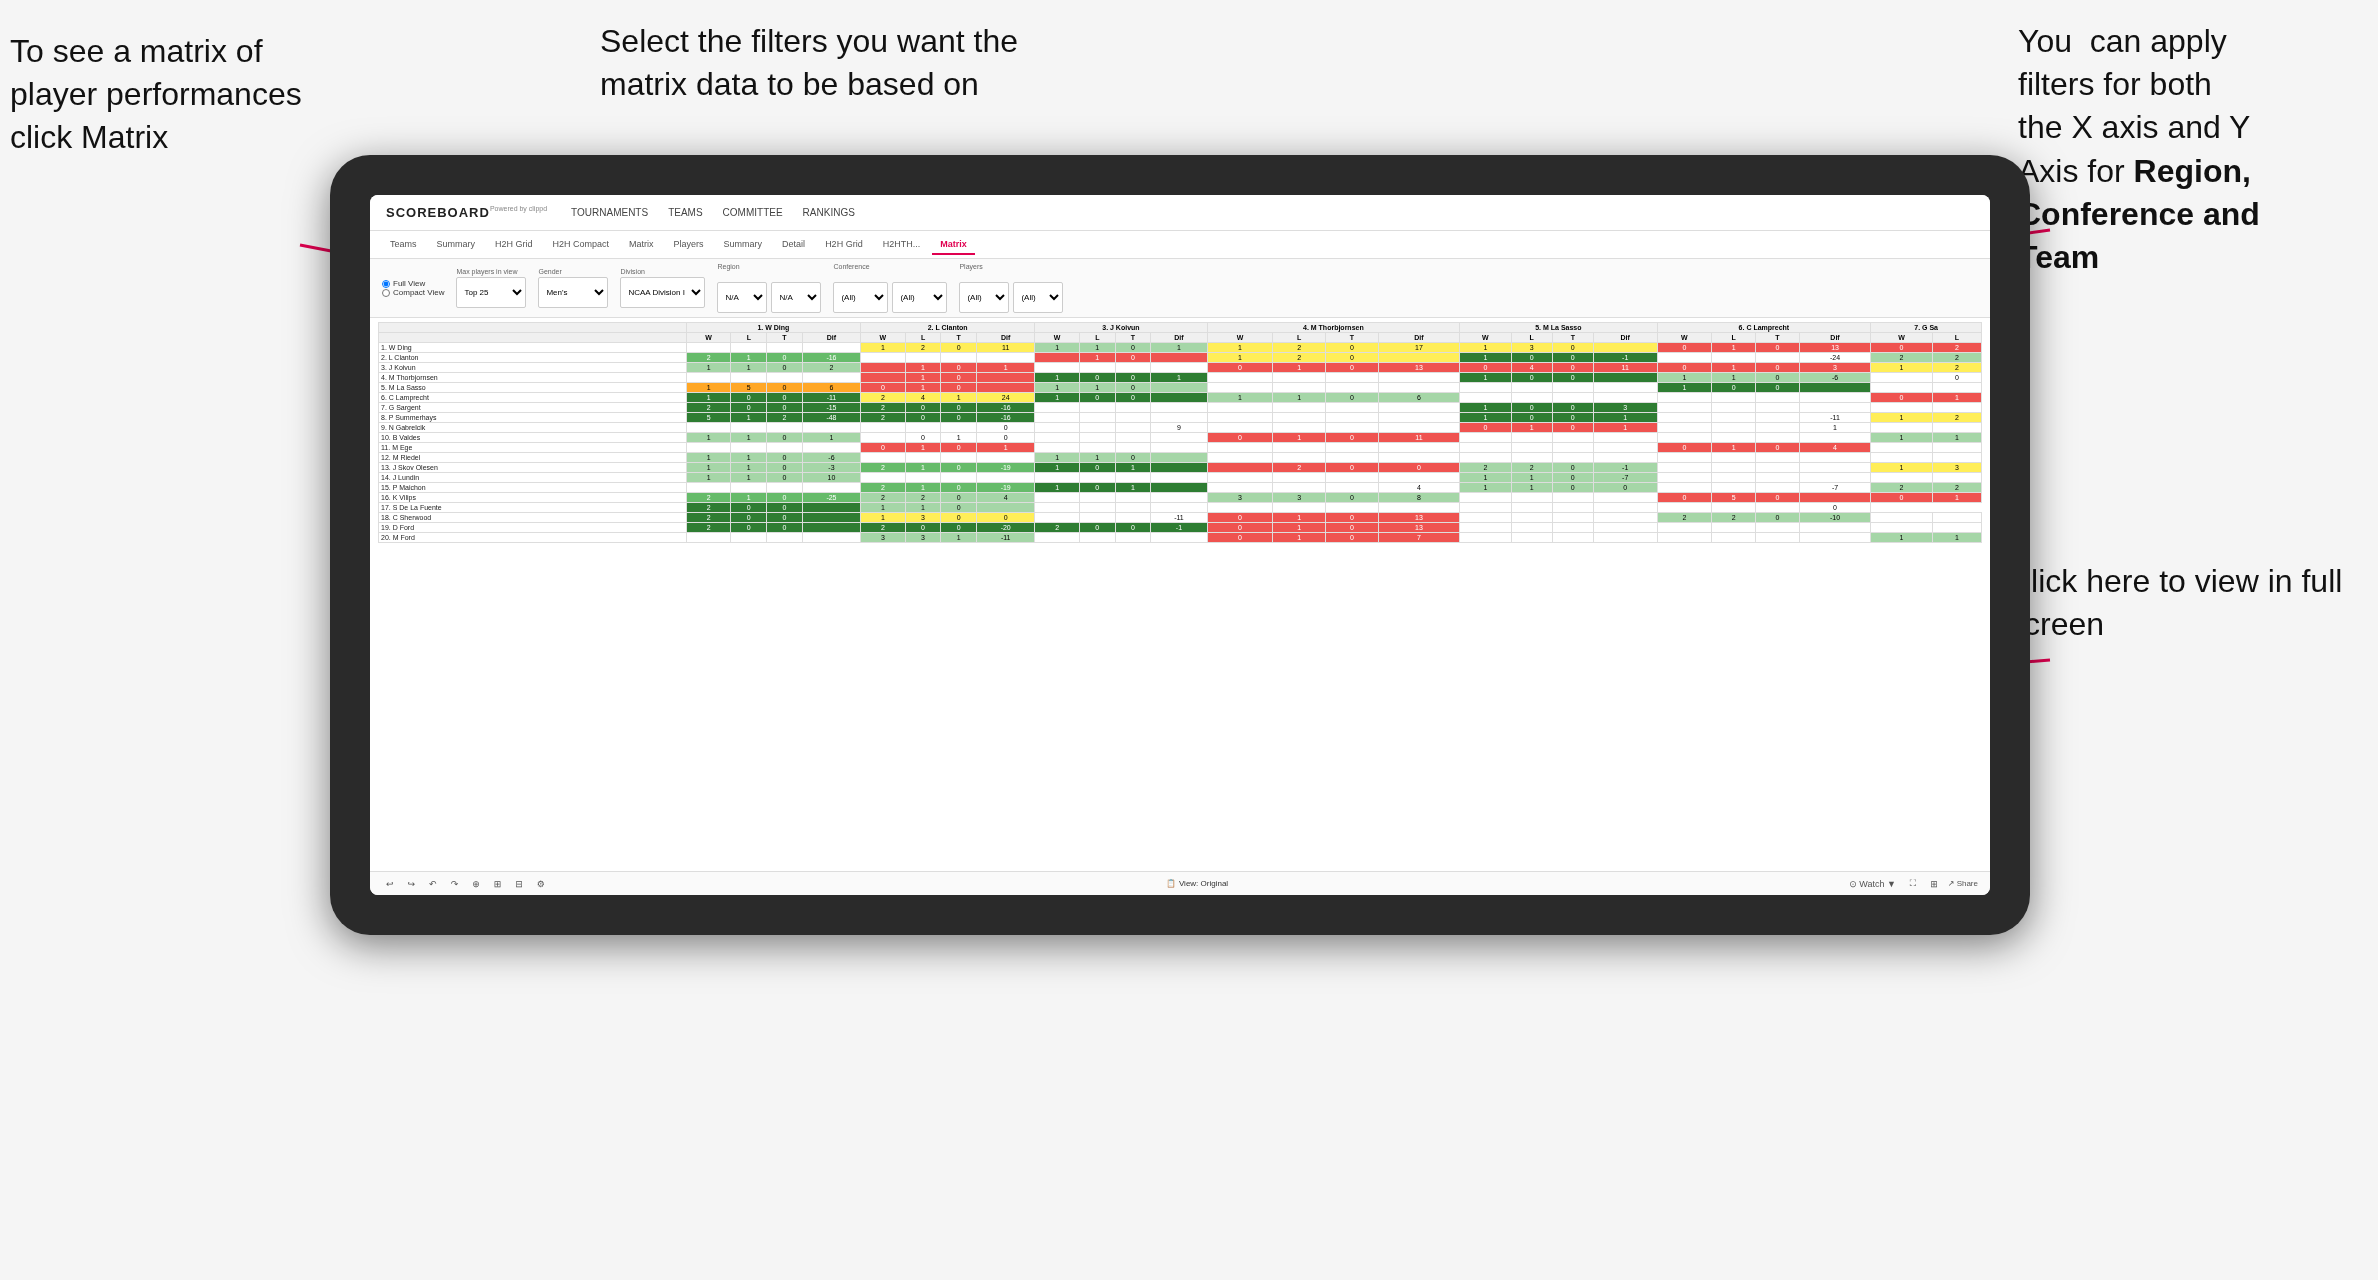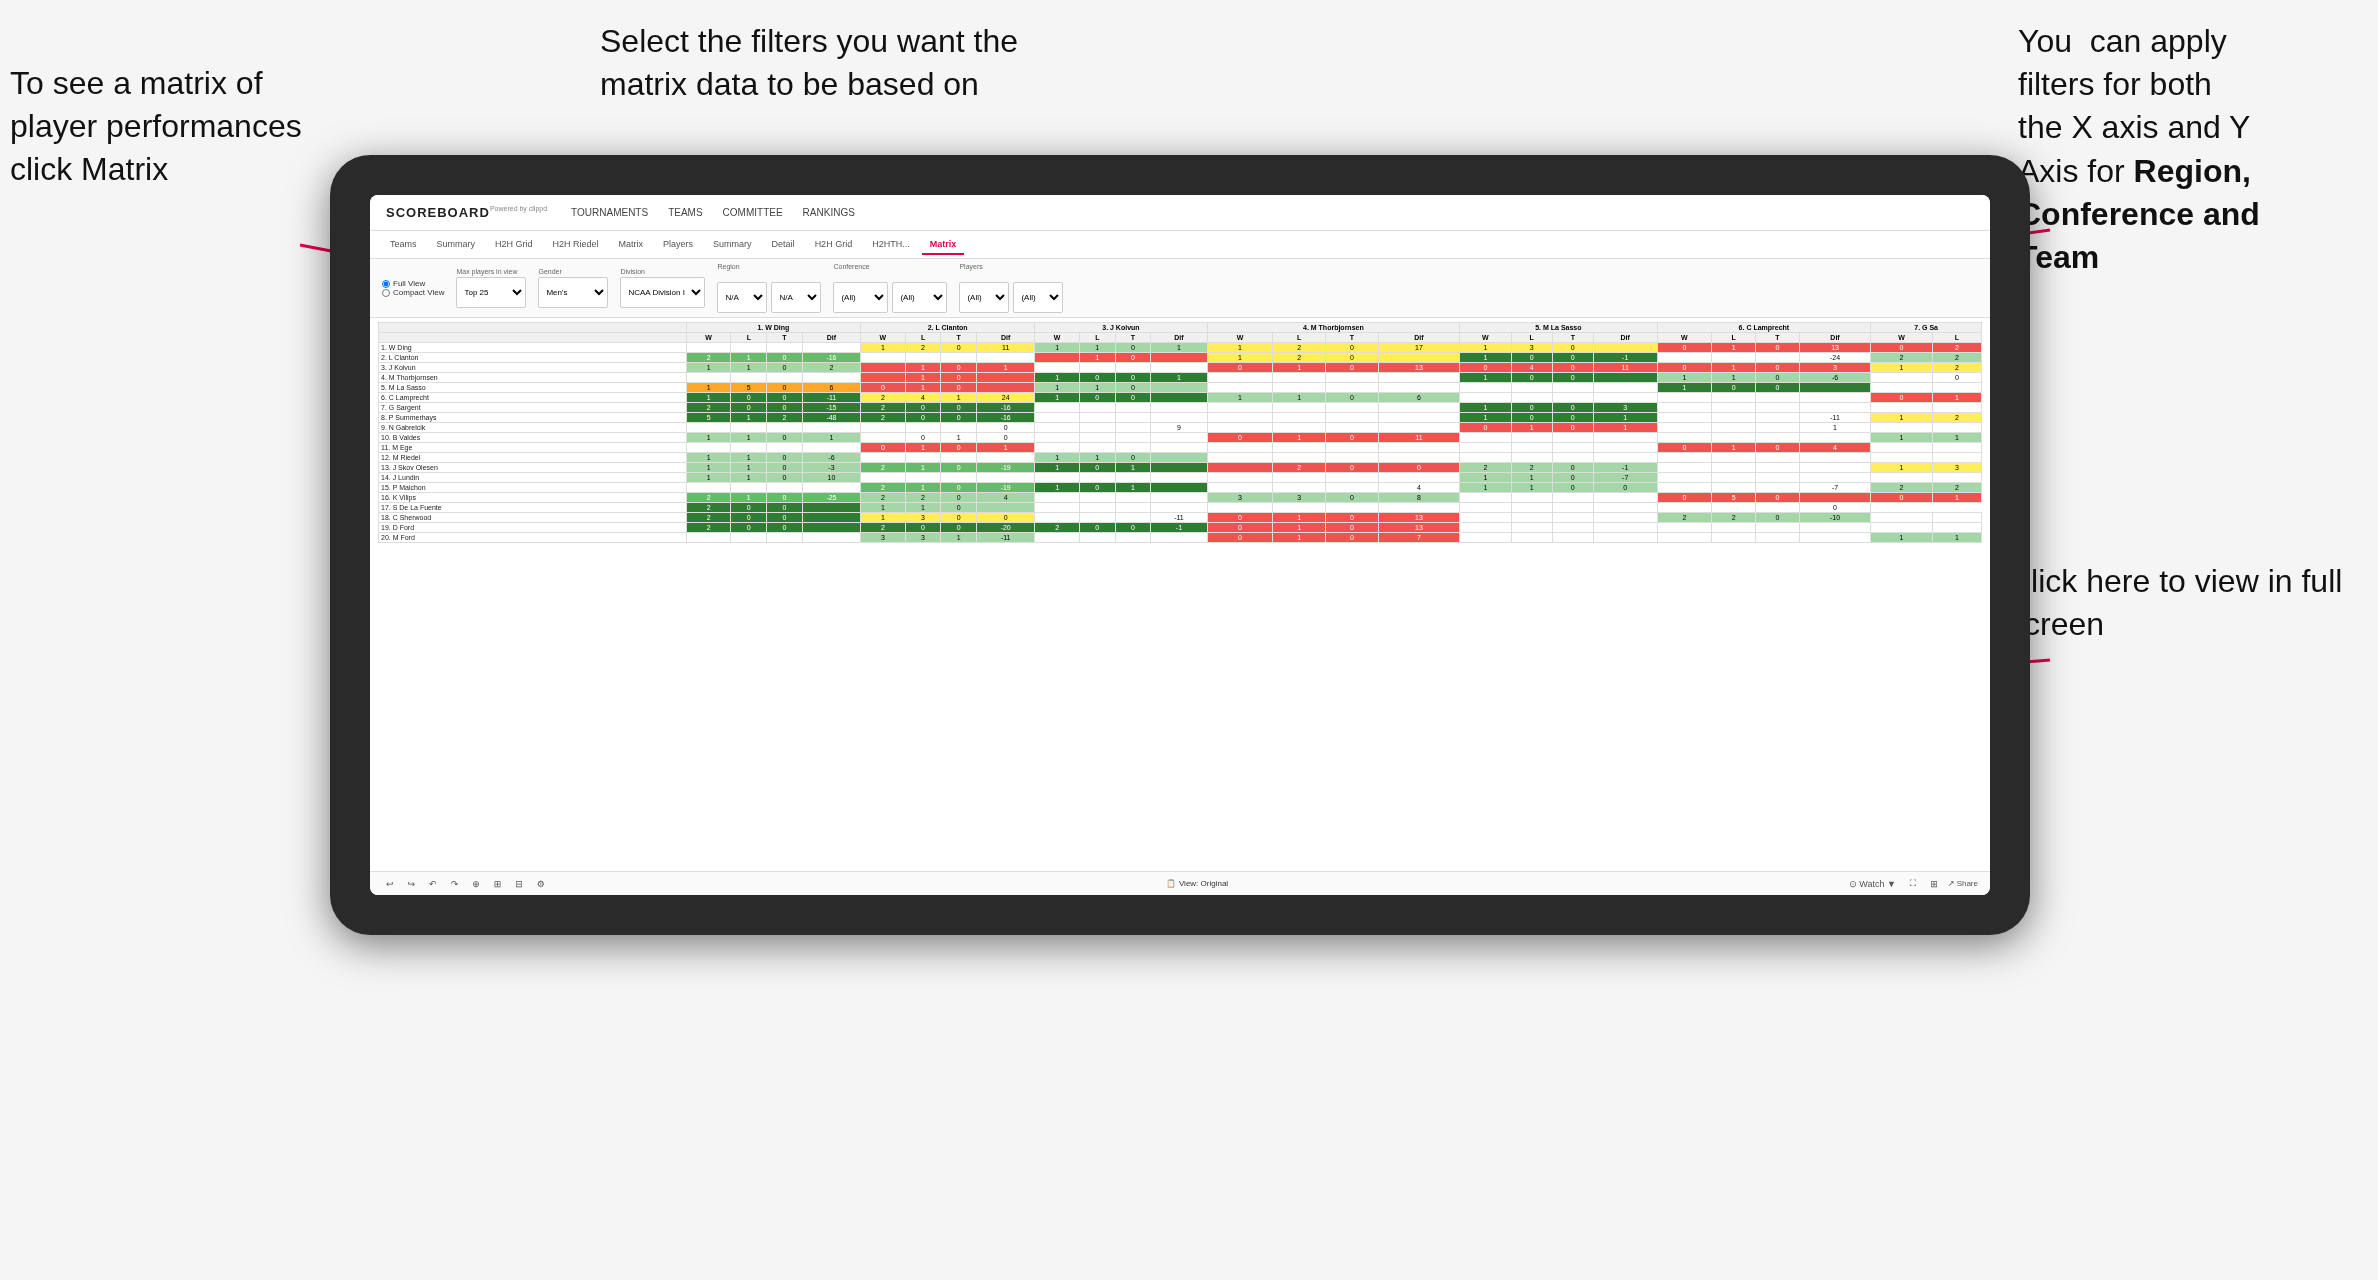--- a/index.html
+++ b/index.html
@@ -17,21 +17,20 @@
       position: absolute;
       font-size: 32px;
       line-height: 1.35;
       color: #111;
     }
 
     #ann-left {
       left: 10px;
       top: 30px;
       width: 340px;
-      margin-top: 32px;
     }
 
     #ann-center {
       left: 600px;
       top: 20px;
       width: 500px;
     }
 
     #ann-right-top {
       right: 20px;
@@ -350,21 +349,21 @@
         <span class="nav-item">TEAMS</span>
         <span class="nav-item">COMMITTEE</span>
         <span class="nav-item">RANKINGS</span>
       </div>
     </div>
 
     <div class="sec-nav">
       <span class="tab">Teams</span>
       <span class="tab">Summary</span>
       <span class="tab">H2H Grid</span>
-      <span class="tab">H2H Riedel</span>
+      <span class="tab">H2H Compact</span>
       <span class="tab">Matrix</span>
       <span class="tab">Players</span>
       <span class="tab">Summary</span>
       <span class="tab">Detail</span>
       <span class="tab">H2H Grid</span>
       <span class="tab">H2HTH...</span>
       <span class="tab active">Matrix</span>
     </div>
 
     <div class="filters-row">

